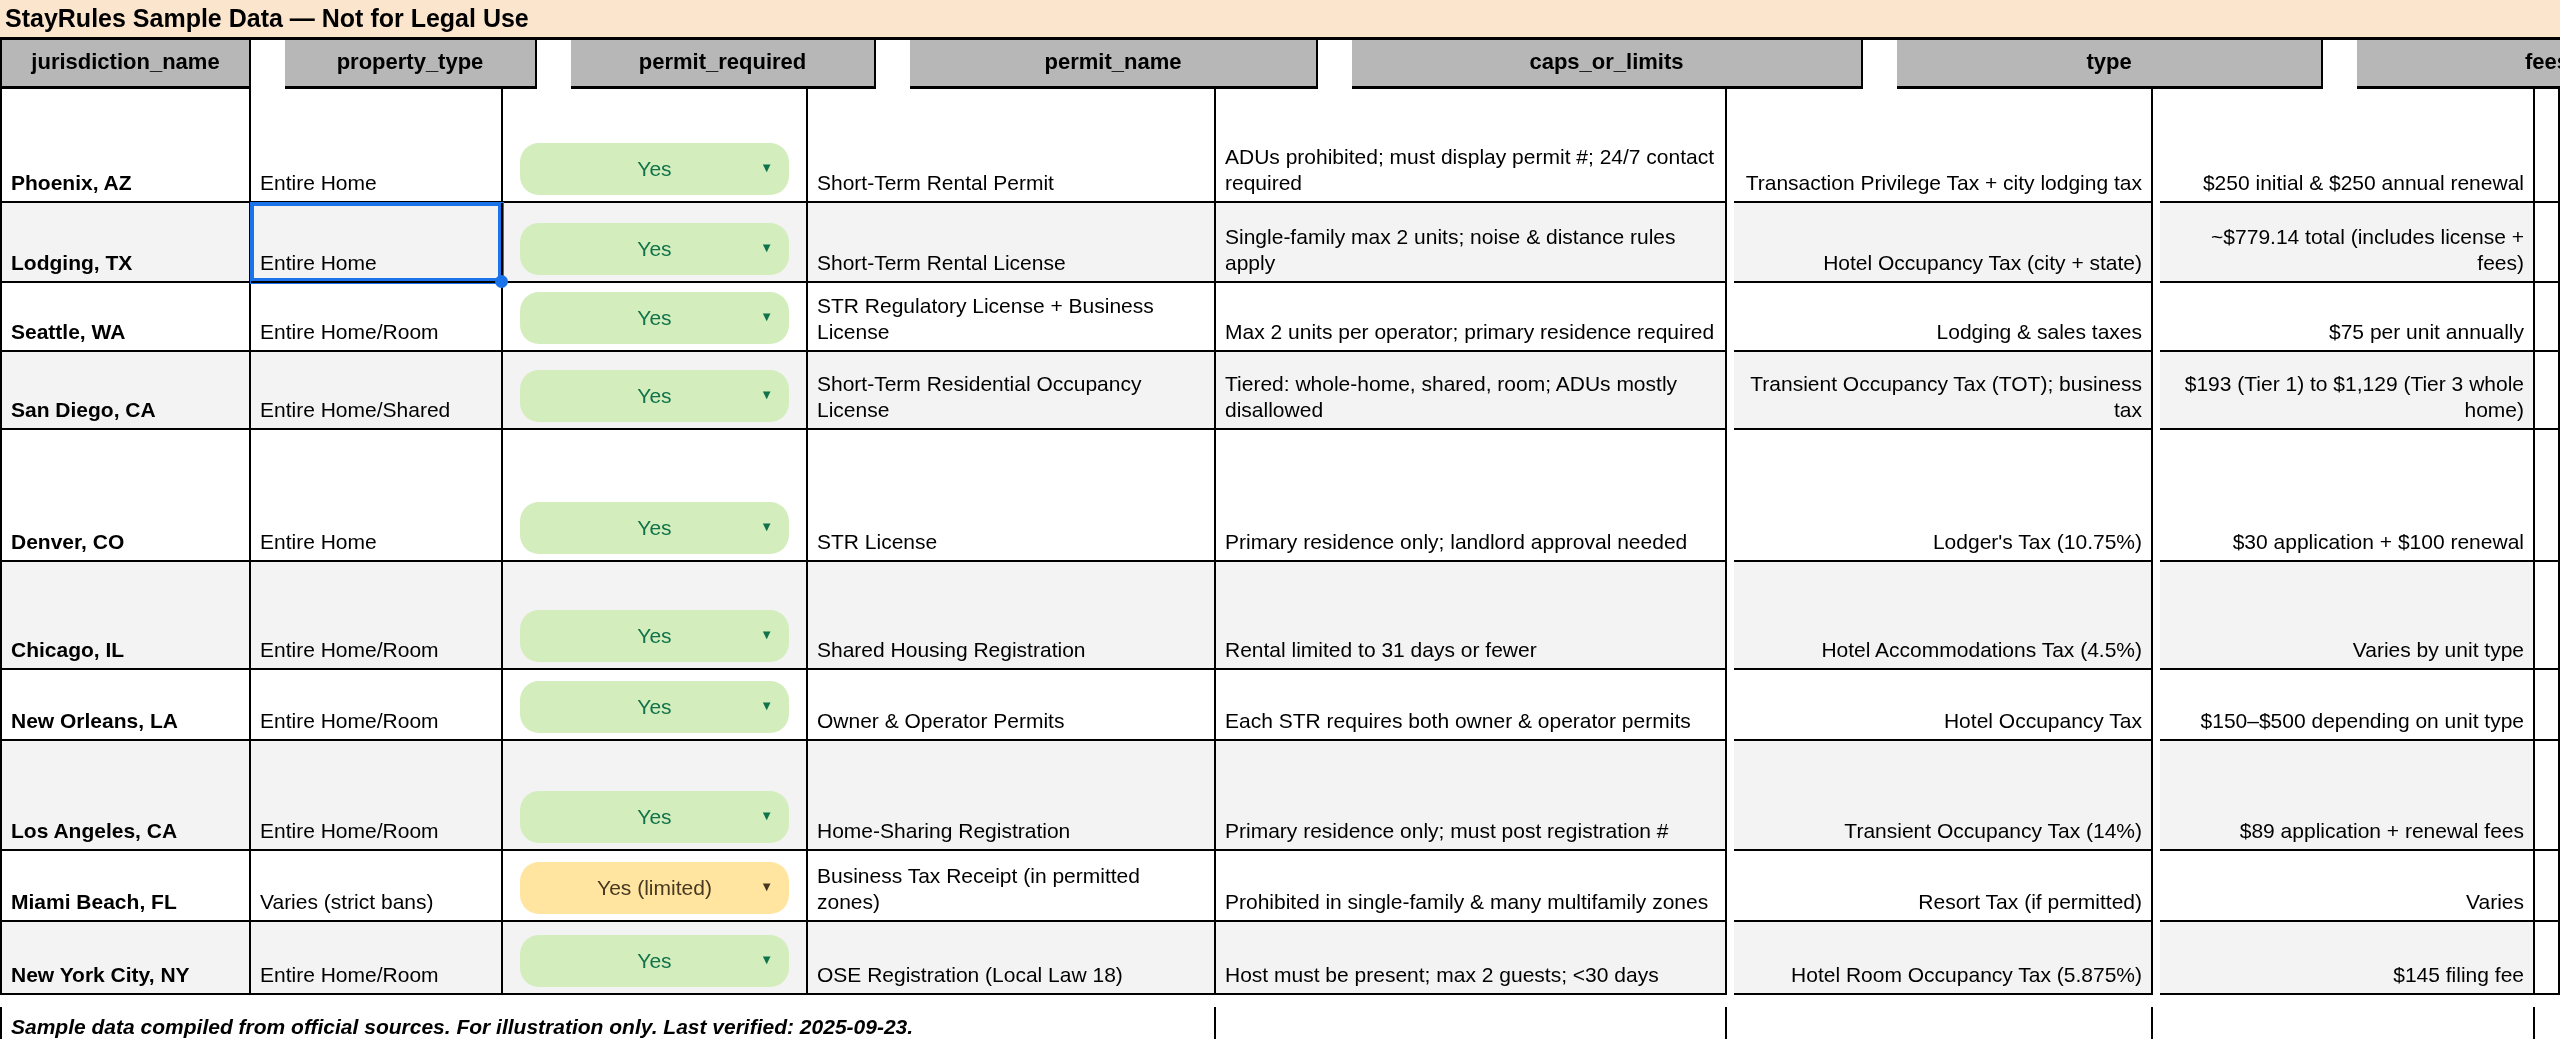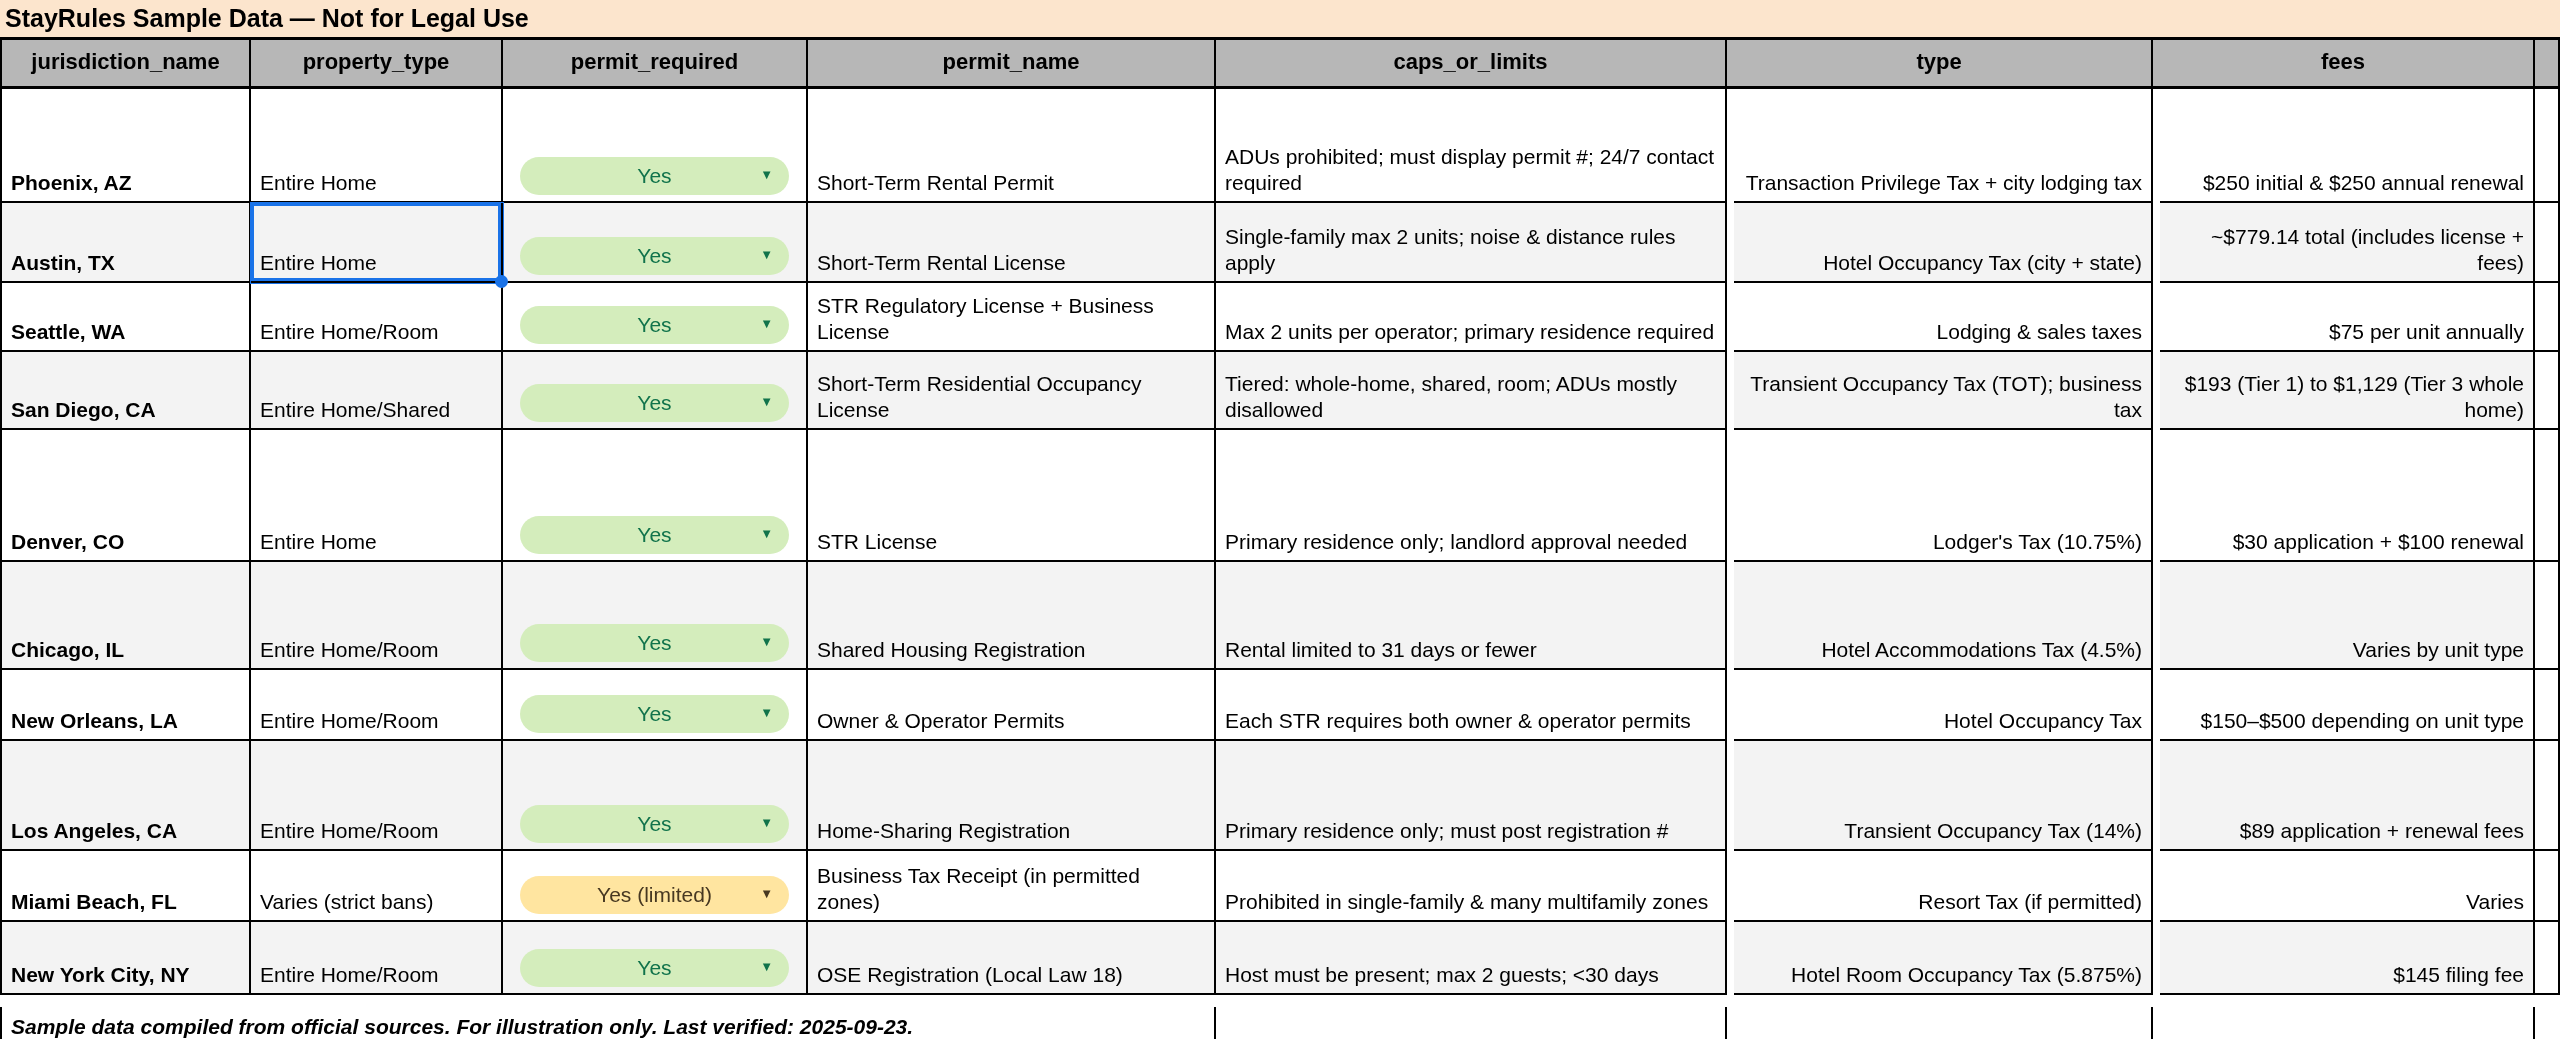--- a/index.html
+++ b/index.html
@@ -10,21 +10,21 @@
   .sheet{width:2560px;height:1039px;position:relative;background:#fff;}
 
   
   .title-row{
     height:40px;background:var(--title-bg);border-bottom:3px solid #000;
     display:flex;align-items:center;padding-left:5px;box-sizing:border-box;
     font-weight:700;font-size:25px;
   }
 
   
-  .grid-row{display:grid;grid-template-columns:251px 252px 305px 408px 511px 426px 382px 25px;}
+  .grid-row{display:grid;grid-template-columns:251px 252px 305px 408px 511px 426px 382px 25px;gap:34px;}
   .cell{
     box-sizing:border-box;border-right:2px solid #000;border-bottom:2px solid #000;
     display:flex;align-items:flex-end;padding:2px 9px 5px 9px;
     font-size:21px;line-height:26px;overflow:hidden;position:relative;background:#fff;
   }
   .cell.c0{border-left:2px solid #000;}
 
   
   .header-row{height:49px;}
   .header-row .cell{
@@ -46,21 +46,21 @@
   #rows .body-row:nth-child(9){height:71px}
   #rows .body-row:nth-child(10){height:73px}
   .body-row{display:grid;grid-template-columns:251px 252px 305px 408px 511px 426px 382px 25px;}
   .body-row .cell{height:100%;}
   .cell.jurisdiction_name{font-weight:700;}
   .cell.taxes,.cell.fees{justify-content:flex-end;text-align:right;margin-left:7px;}
   .cell.permit_required{justify-content:center;padding-left:0;padding-right:0;padding-bottom:6px;}
 
   
   .chip{
-    width:calc(100% - 34px);height:38px;border-radius:19px;position:relative;
+    width:calc(100% - 34px);height:52px;border-radius:19px;position:relative;
     display:flex;align-items:center;justify-content:center;flex:none;
   }
   .chip.green{background:var(--chip-green-bg);color:var(--chip-green-text);}
   .chip.yellow{background:var(--chip-yellow-bg);color:var(--chip-yellow-text);}
   .chip-label{font-size:21px;}
   .chip-arrow{position:absolute;right:16px;top:50%;transform:translateY(-52%);font-size:13px;}
 
   
   .cell.selected{
     box-shadow:inset 0 0 0 3px var(--sel-blue), 0 0 0 1px var(--sel-blue);
@@ -120,21 +120,21 @@
         <div class="cell c5 taxes">
           <span>Transaction Privilege Tax + city lodging tax</span>
         </div>
         <div class="cell c6 fees">
           <span>$250 initial &amp; $250 annual renewal</span>
         </div>
         <div class="cell c7 extra"></div>
       </div>
       <div class="body-row">
         <div class="cell c0 jurisdiction_name">
-          <span>Austin, TX</span>
+          <span>Lodging, TX</span>
         </div>
         <div class="cell c1 property_type selected">
           <span>Entire Home</span>
           <div class="fill-handle"></div>
         </div>
         <div class="cell c2 permit_required">
           <div class="chip green">
             <span class="chip-label">Yes</span>
             <span class="chip-arrow">▼</span>
           </div>

